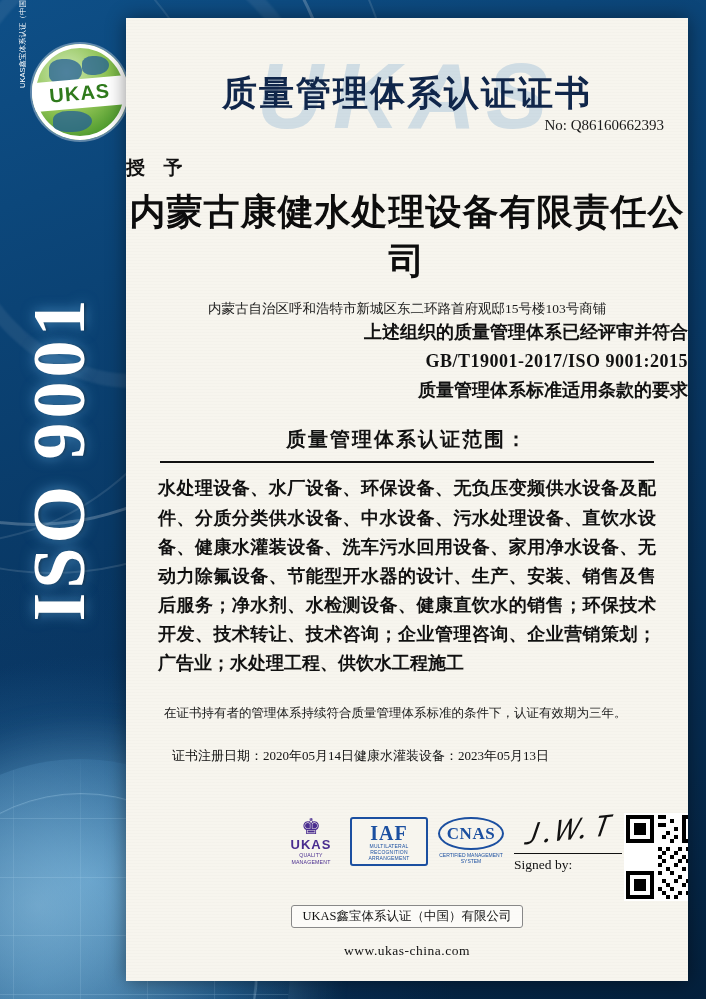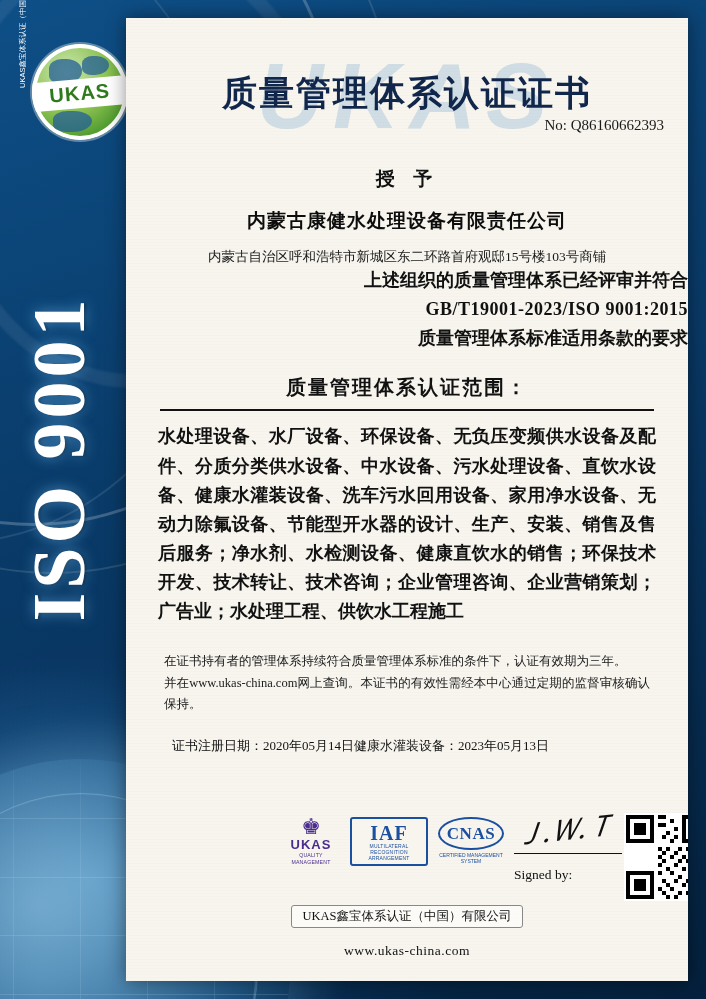--- a/index.html
+++ b/index.html
@@ -207,35 +207,35 @@
   .cert-no {
     position: relative;
     text-align: right;
     padding-right: 24px;
     font-family: "Liberation Serif", serif;
     font-size: 15px;
     color: #1a1a1a;
   }
   .grant {
     position: relative;
-    margin-top: 32px;
-    text-align: center;
+    margin-top: 21px;
+    text-align: left;
     font-family: "DejaVu Serif", serif;
     font-weight: bold;
     font-size: 19px;
     letter-spacing: 6px;
     color: #111;
   }
   .company {
     position: relative;
-    margin-top: 16px;
+    margin-top: 7px;
     text-align: center;
     font-family: "DejaVu Serif", serif;
     font-weight: bold;
-    font-size: 19px;
+    font-size: 36px;
     letter-spacing: 1px;
     color: #0d0d0d;
   }
   .address {
     position: relative;
     margin-top: 14px;
     text-align: center;
     font-family: "Liberation Serif", serif;
     font-size: 13.5px;
     color: #1a1a1a;
@@ -391,21 +391,21 @@
     transform: rotate(-6deg) skewX(-12deg);
     letter-spacing: -2px;
     height: 44px;
     overflow: visible;
   }
   .signature-block .sigby {
     font-family: "Liberation Serif", serif;
     font-size: 13.5px;
     color: #111;
     border-top: 1px solid #111;
-    padding-top: 13px;
+    padding-top: 3px;
     width: 108px;
   }
   .qr {
     position: absolute;
     left: 470px;
     top: 4px;
     width: 84px;
     height: 84px;
     background: #fff;
     padding: 2px;
@@ -491,31 +491,30 @@
     </div>
 
     <div class="grant">授 予</div>
 
     <div class="company">内蒙古康健水处理设备有限责任公司</div>
 
     <div class="address">内蒙古自治区呼和浩特市新城区东二环路首府观邸15号楼103号商铺</div>
 
     <div class="statement">
       <div>上述组织的质量管理体系已经评审并符合</div>
-      <div class="std">GB/T19001-2023/ISO 9001:2015</div>
+      <div class="std">GB/T19001-2017/ISO 9001:2015</div>
       <div>质量管理体系标准适用条款的要求</div>
     </div>
 
     <div class="scope-title">质量管理体系认证范围：</div>
     <div class="scope-rule"></div>
     <div class="scope-body">水处理设备、水厂设备、环保设备、无负压变频供水设备及配件、分质分类供水设备、中水设备、污水处理设备、直饮水设备、健康水灌装设备、洗车污水回用设备、家用净水设备、无动力除氟设备、节能型开水器的设计、生产、安装、销售及售后服务；净水剂、水检测设备、健康直饮水的销售；环保技术开发、技术转让、技术咨询；企业管理咨询、企业营销策划；广告业；水处理工程、供饮水工程施工</div>
 
     <div class="note">
       <div>在证书持有者的管理体系持续符合质量管理体系标准的条件下，认证有效期为三年。</div>
-      <div>并在www.ukas-china.com网上查询。本证书的有效性需经本中心通过定期的监督审核确认保持。</div>
     </div>
 
     <div class="dates">
       <div>
         <span>证书注册日期：</span><span>2020年05月14日</span>
       </div>
       <div>
         <span>健康水灌装设备：</span><span>2023年05月13日</span>
       </div>
     </div>

